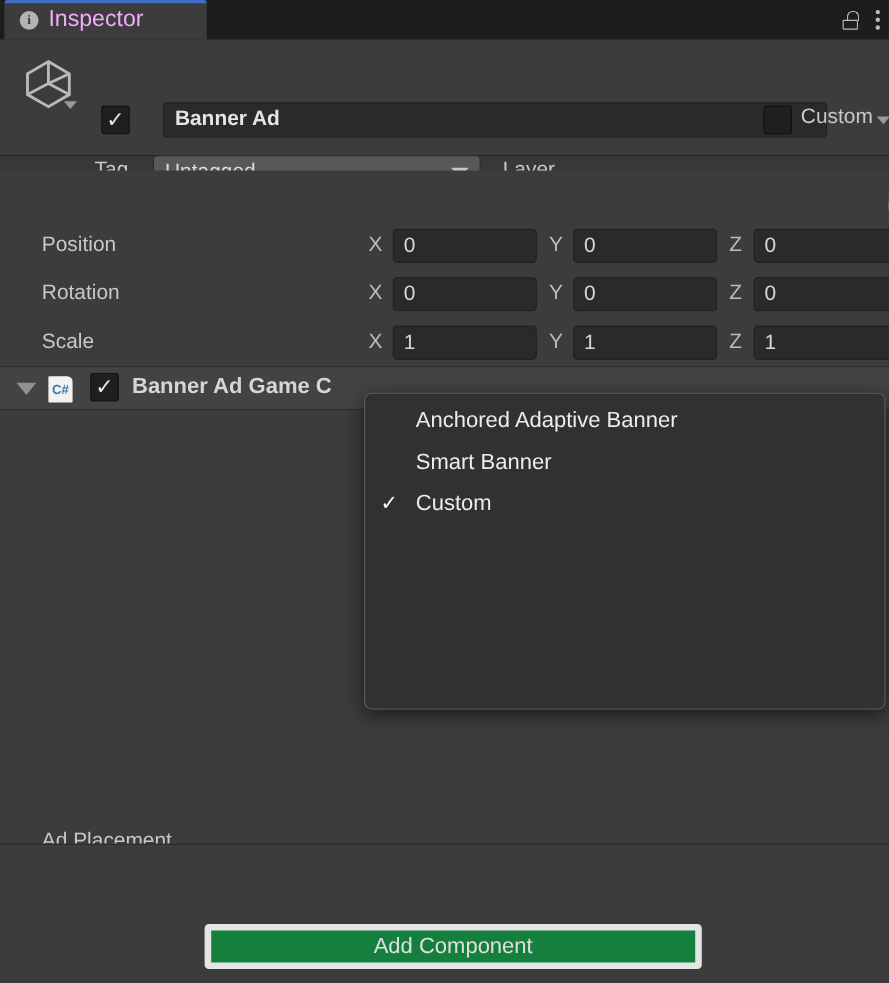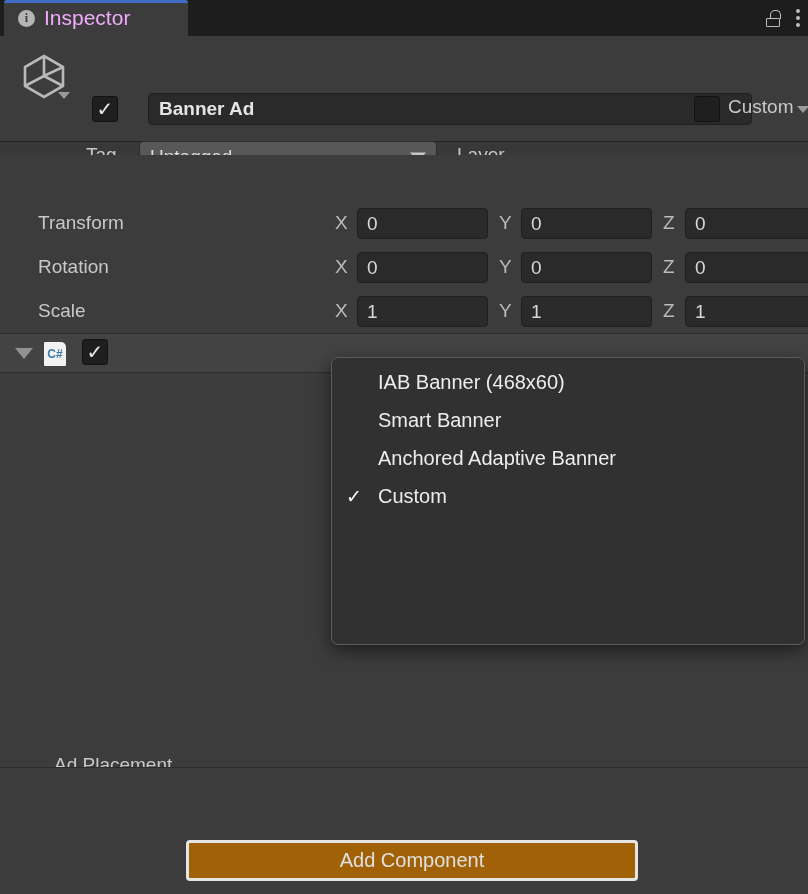--- a/index.html
+++ b/index.html
@@ -88,22 +88,22 @@
       border-radius:1px 5px 1px 1px;display:flex;align-items:center;justify-content:center;
       font-size:12px;font-weight:bold;color:#3d7ba8;font-family:"Liberation Sans",sans-serif;}
   .sc-chk{position:absolute;left:82px;top:5px;}
   .sc-title{position:absolute;left:120px;top:6px;font-size:20px;font-weight:bold;color:#d6d6d6;white-space:nowrap;}
 
   .lbl{position:absolute;font-size:19px;color:#c8c8c8;white-space:nowrap;}
   .lbl.blue{color:#74a9f0;}
 
   
   .addzone{position:absolute;left:0;top:767px;width:808px;height:127px;background:#3c3c3c;border-top:1px solid #2c2c2c;}
-  .addbtn{position:absolute;left:186px;top:840px;width:452px;height:41px;background:#a16207;
-     border:3px solid #e5e5e5;border-radius:4px;box-sizing:border-box;display:flex;align-items:center;
+  .addbtn{position:absolute;left:186px;top:840px;width:452px;height:41px;background:#15803d;
+     border:6px solid #e5e5e5;border-radius:4px;box-sizing:border-box;display:flex;align-items:center;
      justify-content:center;font-size:20px;color:#e0e0e0;}
 
   
   .popup{position:absolute;left:331px;top:357px;width:474px;height:288px;background:#313131;
      border:1px solid #5c5c5c;border-radius:7px;box-sizing:border-box;padding:5px 4px;
      box-shadow:0 5px 18px rgba(0,0,0,.55);}
   .mi{height:38px;display:flex;align-items:center;border-radius:5px;padding-left:10px;box-sizing:border-box;
       font-size:20px;color:#ededed;position:relative;}
   .mi.sel{background:#3d6ec4;color:#fff;}
   .mi .mtick{position:absolute;left:10px;font-size:19px;color:#fff;}
@@ -164,21 +164,21 @@
     <div class="layer-lbl">Layer</div>
     <div class="layer-dd dd">
       <span>Default</span>
       <span class="tri"></span>
     </div>
   </div>
 
   <div class="comp-transform">
 
     <div class="row" style="left:0;top:53px;width:808px;">
-      <div class="row-lbl" style="left:38px;top:4px;">Transform</div>
+      <div class="row-lbl" style="left:38px;top:4px;">Position</div>
       <div class="axis" style="left:335px;top:4px;">X</div>
       <div class="nfield" style="left:357px;top:0;width:131px;">
           <span>0</span>
         </div>
       <div class="axis" style="left:499px;top:4px;">Y</div>
       <div class="nfield" style="left:521px;top:0;width:131px;">
           <span>0</span>
         </div>
       <div class="axis" style="left:663px;top:4px;">Z</div>
       <div class="nfield" style="left:685px;top:0;width:131px;">
@@ -219,43 +219,41 @@
     </div>
   </div>
 
   <div class="comp-script">
     <div class="sc-head">
       <div class="fold fold-dn sc-fold"></div>
       <div class="cs-ico">C#</div>
       <div class="sc-chk chk">
         <span class="mk">✓</span>
       </div>
-    </div>
-
-    <div class="lbl" style="left:38px;top:420px;margin-left:16px;">Ad Placement</div>
+      <div class="sc-title">Banner Ad Game C</div>
+    </div>
+
+    <div class="lbl" style="left:38px;top:420px;">Ad Placement</div>
 
     <div class="fold fold-dn" style="left:17px;top:521px;"></div>
     <div class="lbl" style="left:38px;top:516px;">Banner configuration</div>
 
     <div class="lbl blue" style="left:38px;top:556px;">Size</div>
 
   </div>
 
   <div class="addzone"></div>
   <div class="addbtn">Add Component</div>
 
   <div class="popup">
     <div class="mi">
-      <span class="mtxt">IAB Banner (468x60)</span>
+      <span class="mtxt">Anchored Adaptive Banner</span>
     </div>
     <div class="mi">
       <span class="mtxt">Smart Banner</span>
-    </div>
-    <div class="mi">
-      <span class="mtxt">Anchored Adaptive Banner</span>
     </div>
     <div class="mi">
       <span class="mtick">✓</span>
       <span class="mtxt">Custom</span>
     </div>
   </div>
 
 </div>
 
 </body></html>

